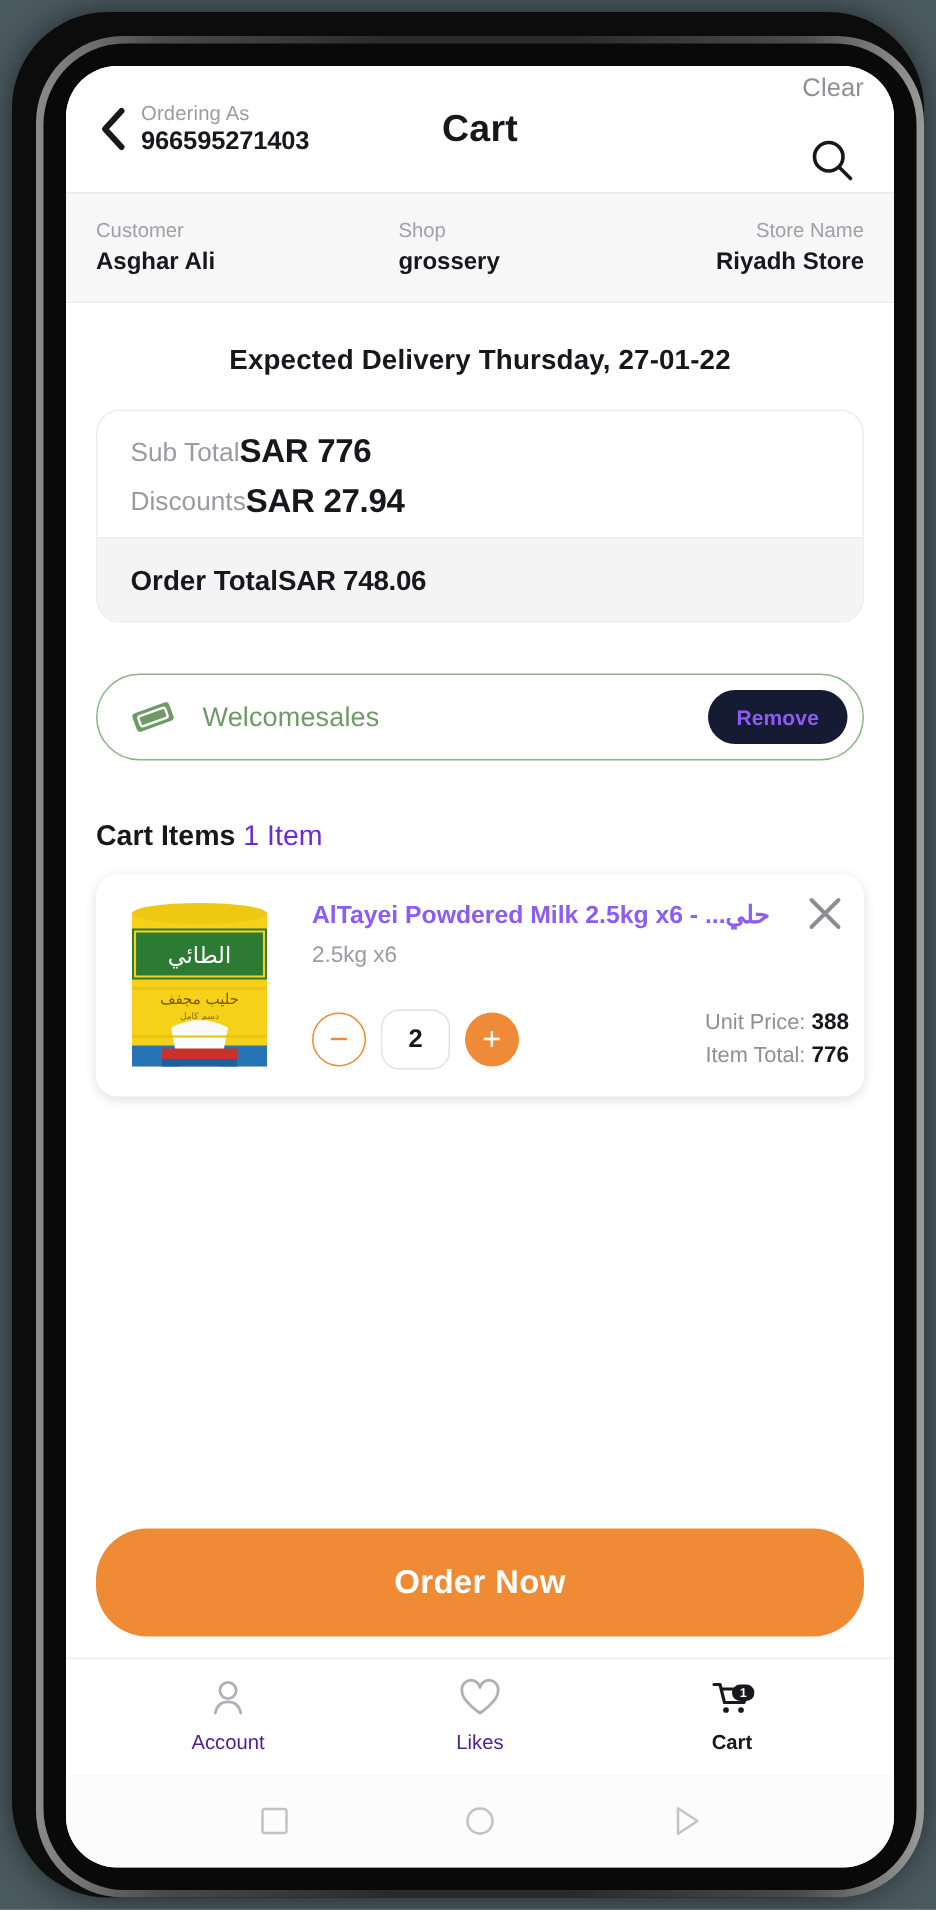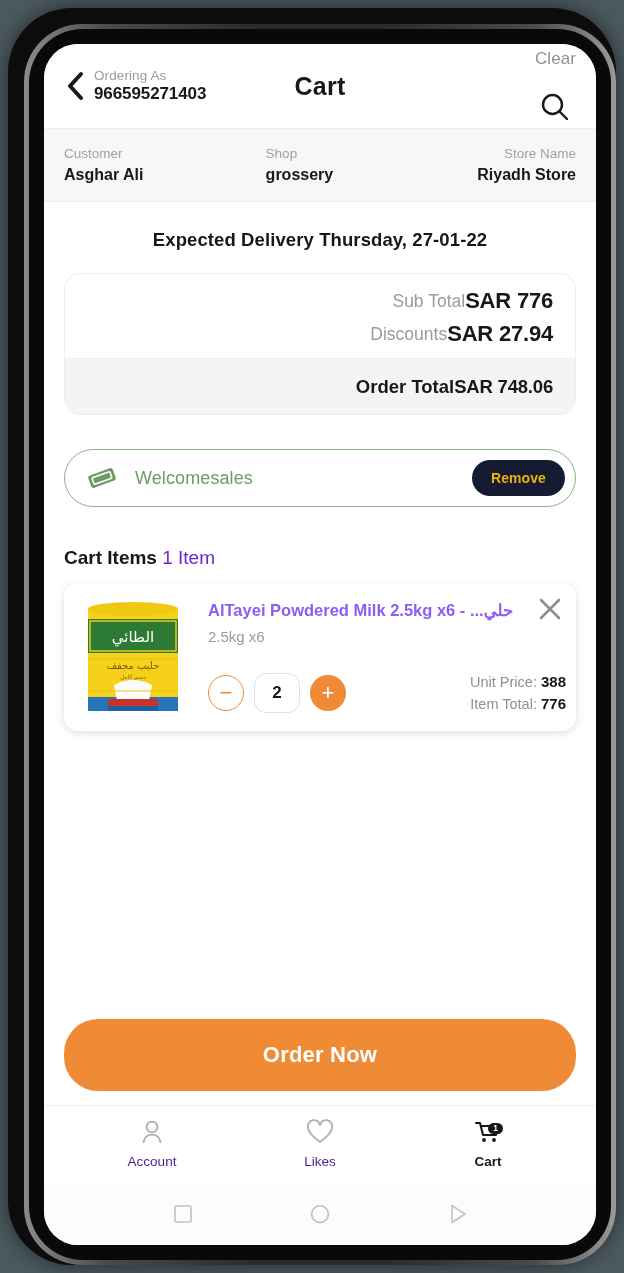--- a/index.html
+++ b/index.html
@@ -67,40 +67,40 @@
 
   .delivery-line {
     text-align:center; font-size:18.5px; font-weight:bold; color:#17171c;
     padding:27px 0 22px; letter-spacing:.1px;
   }
 
   
   .totals-card {
     border:1px solid #eceded; border-radius:16px; overflow:hidden; background:#fff;
   }
-  .totals-row { display:flex; align-items:center; justify-content:flex-end; padding:0 22px; height:36px; }
+  .totals-row { display:flex; align-items:center; justify-content:flex-start; padding:0 22px; height:36px; }
   .totals-row.first { padding-top:10px; height:44px; }
   .totals-row.second { height:40px; padding-bottom:8px; }
   .tot-label { font-size:17.5px; color:#9a9aa0; }
   .tot-value { font-size:22px; font-weight:bold; color:#17171c; letter-spacing:-.2px; }
   .totals-row.grand {
     background:#f4f4f5; border-top:1px solid #eceded; height:56px;
   }
   .grand .tot-label { color:#17171c; font-weight:bold; font-size:18.5px; }
   .grand .tot-value { font-size:18.5px; }
 
   
   .promo-row {
     margin-top:34px; height:58px; border:1.5px solid #8bb684; border-radius:30px;
     display:flex; align-items:center; padding:0 10px 0 20px; background:#fff;
   }
   .ticket-icon { width:34px; height:34px; flex:0 0 34px; }
   .promo-code { font-size:18px; color:#6f9a68; margin-left:16px; letter-spacing:.1px; }
   .remove-pill {
-    margin-left:auto; background:#141b33; color:#eab308; font-size:14px; font-weight:bold;
+    margin-left:auto; background:#141b33; color:#8b5cf6; font-size:14px; font-weight:bold;
     border-radius:22px; padding:10px 19px; cursor:pointer; letter-spacing:.1px;
   }
 
   
   .cart-items-head { margin-top:40px; font-size:19px; color:#17171c; }
   .cart-items-head b { font-weight:bold; }
   .cart-items-count { color:#6d28d9; font-weight:normal; }
 
   
   .item-card {

